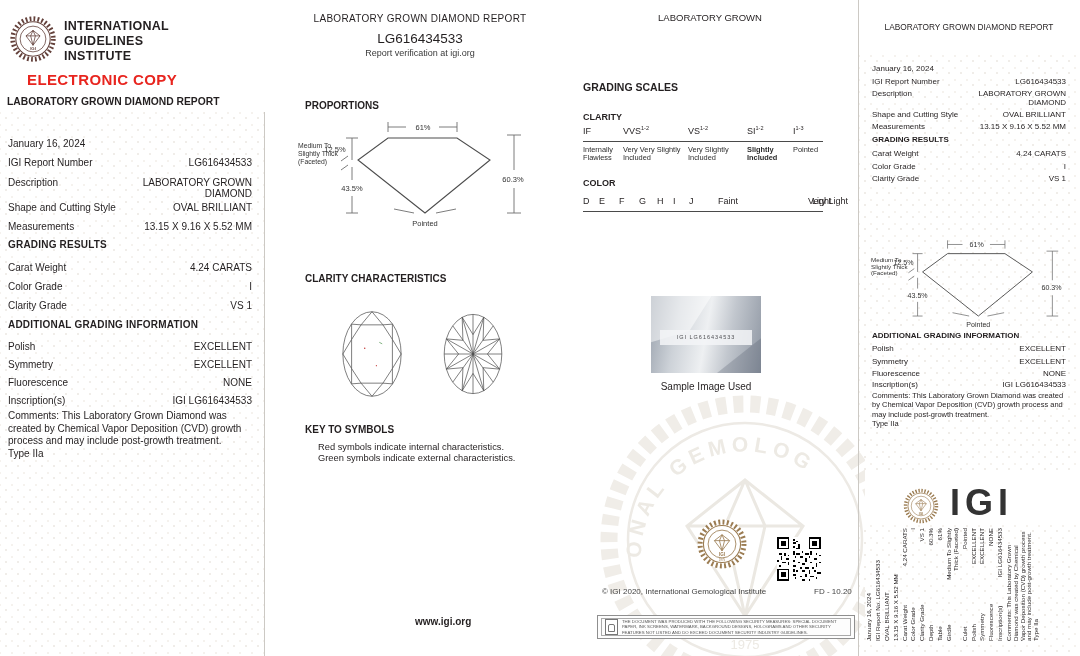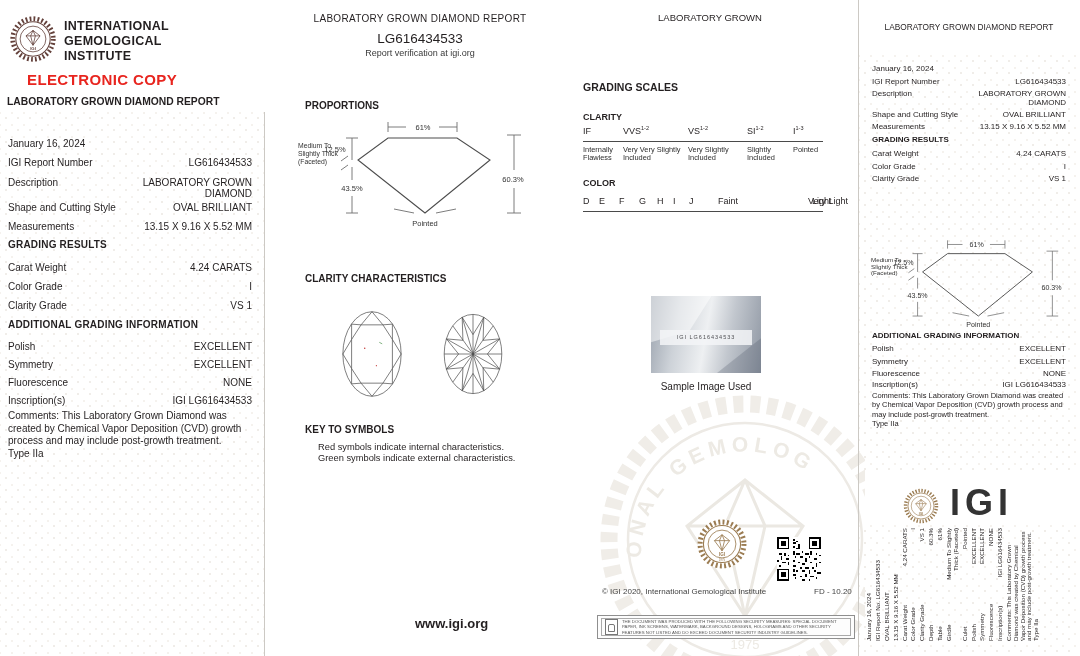--- a/index.html
+++ b/index.html
@@ -51,21 +51,21 @@
     <svg class="abs" style="left:8px;top:14px;width:50px;height:50px;" viewBox="0 0 64 64">
       <circle cx="32" cy="32" r="26" fill="none" stroke="#63403a" stroke-width="6" stroke-dasharray="2.3 2.8"></circle>
       <circle cx="32" cy="32" r="22" fill="none" stroke="#63403a" stroke-width="1.3"></circle>
       <circle cx="32" cy="32" r="16.5" fill="none" stroke="#63403a" stroke-width="1"></circle>
       <path d="M32 21 L41 28 L32 40 L23 28 Z M23 28 L41 28 M32 21 L29 28 L32 40 M32 21 L35 28 L32 40" fill="none" stroke="#63403a" stroke-width="1"></path>
       <text x="32" y="46.5" font-size="5.5" font-weight="bold" text-anchor="middle" fill="#63403a">IGI</text>
     </svg>
 
     <div class="abs b" style="left:64px;top:19px;font-size:12.5px;line-height:15px;letter-spacing:.3px;">
       <div>INTERNATIONAL</div>
-      <div>GEMOLOGICAL</div>
+      <div>GUIDELINES</div>
       <div>INSTITUTE</div>
     </div>
 
     <div class="abs b" style="left:27px;top:71px;font-size:15px;color:#e8251f;letter-spacing:.4px;">ELECTRONIC COPY</div>
     <div class="abs b" style="left:7px;top:96px;font-size:10.3px;">LABORATORY GROWN DIAMOND REPORT</div>
 
     <div class="p1row" style="top:138px;">January 16, 2024</div>
 
     <div class="p1row row" style="top:157px;">
       <span>IGI Report Number</span>
@@ -176,41 +176,41 @@
         <path d="M65 14 L64 46 L87 44 M35 14 L36 46 L13 44 M87 86 L64 84 L65 116 M13 86 L36 84 L35 116"></path>
       </g>
     </svg>
 
     <div class="abs b" style="left:40px;top:424px;font-size:10px;">KEY TO SYMBOLS</div>
     <div class="abs" style="left:53px;top:442px;font-size:9.3px;line-height:11px;">
       <div>Red symbols indicate internal characteristics.</div>
       <div>Green symbols indicate external characteristics.</div>
     </div>
 
-    <div class="abs b" style="left:150px;top:616px;font-size:13px;">www.igi.org</div>
+    <div class="abs b" style="left:150px;top:616px;font-size:10px;">www.igi.org</div>
   </div>
 
   <div class="abs" style="left:575px;top:0;width:290px;height:656px;overflow:hidden;">
     <div class="abs ctr" style="left:0;top:12px;width:270px;font-size:9.5px;">LABORATORY GROWN</div>
 
     <div class="abs b" style="left:8px;top:81px;font-size:10.5px;">GRADING SCALES</div>
     <div class="abs b" style="left:8px;top:112px;font-size:9px;">CLARITY</div>
 
     <div class="gcol" style="left:8px;top:125px;"><span>IF</span><sup></sup></div>
     <div class="gcol" style="left:48px;top:125px;"><span>VVS</span><sup>1-2</sup></div>
     <div class="gcol" style="left:113px;top:125px;"><span>VS</span><sup>1-2</sup></div>
     <div class="gcol" style="left:172px;top:125px;"><span>SI</span><sup>1-2</sup></div>
     <div class="gcol" style="left:218px;top:125px;"><span>I</span><sup>1-3</sup></div>
 
     <div class="hline" style="left:8px;top:141px;width:240px;"></div>
 
     <div class="gdesc" style="left:8px;top:146px;width:38px;">Internally Flawless</div>
     <div class="gdesc" style="left:48px;top:146px;width:60px;">Very Very Slightly Included</div>
     <div class="gdesc" style="left:113px;top:146px;width:58px;">Very Slightly Included</div>
-    <div class="gdesc" style="left:172px;top:146px;width:44px;">Slightly Included</div>
+    <div class="gdesc" style="left:172px;top:146px;width:44px;font-weight:bold;">Slightly Included</div>
     <div class="gdesc" style="left:218px;top:146px;width:40px;">Pointed</div>
 
     <div class="abs b" style="left:8px;top:178px;font-size:9px;">COLOR</div>
     <div class="clet" style="left:8px;top:196px;">D</div>
     <div class="clet" style="left:24px;top:196px;">E</div>
     <div class="clet" style="left:44px;top:196px;">F</div>
     <div class="clet" style="left:64px;top:196px;">G</div>
     <div class="clet" style="left:82px;top:196px;">H</div>
     <div class="clet" style="left:98px;top:196px;">I</div>
     <div class="clet" style="left:114px;top:196px;">J</div>

